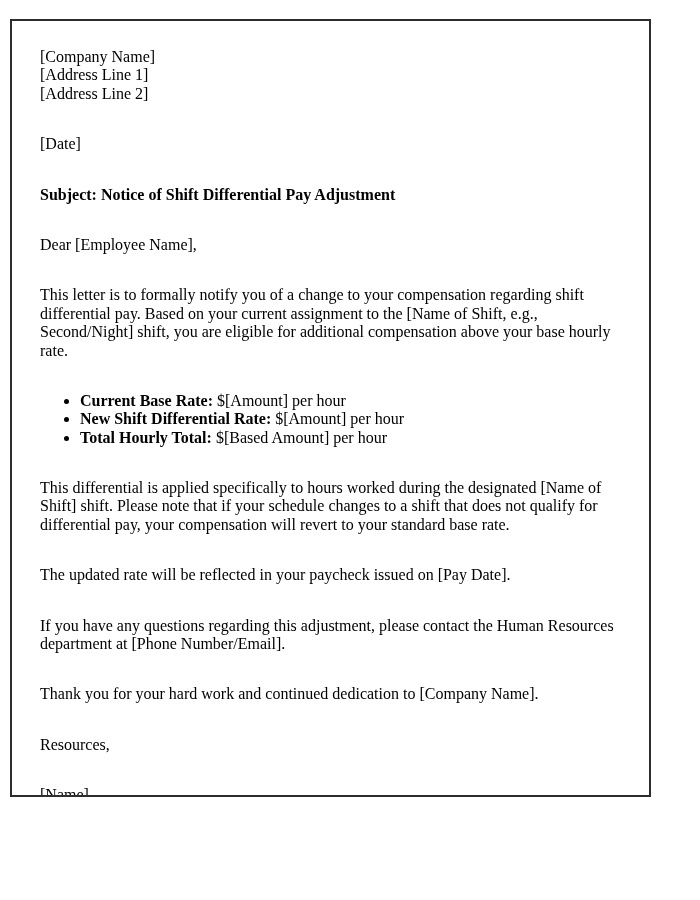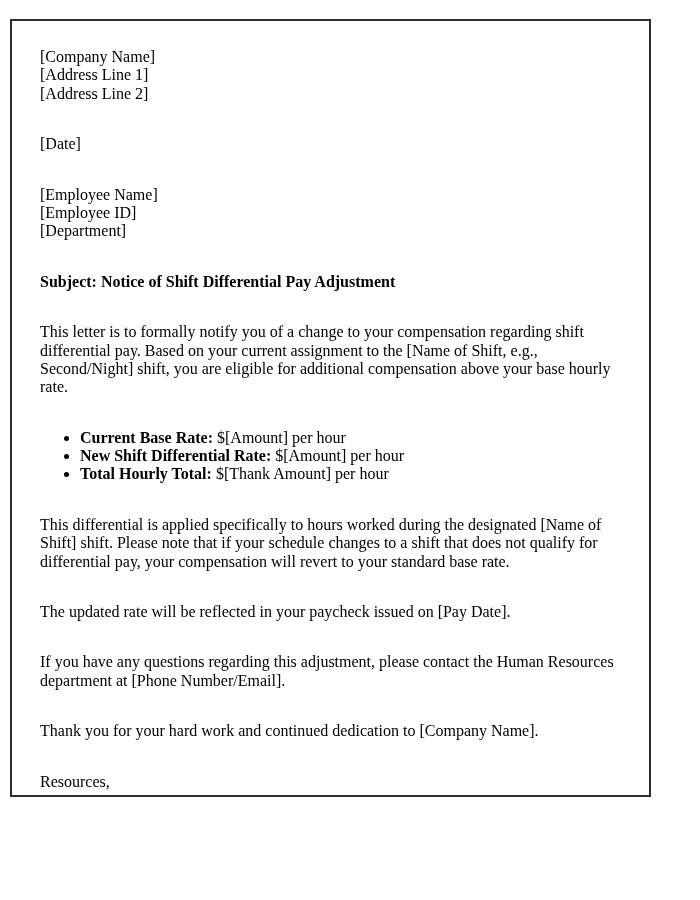--- a/index.html
+++ b/index.html
@@ -61,36 +61,32 @@
 <div class="letter-frame">
 
   <div class="block">
     <div>[Company Name]</div>
     <div>[Address Line 1]</div>
     <div>[Address Line 2]</div>
   </div>
 
   <p class="block">[Date]</p>
 
-  <div class="block">
-    <div>[Employee Name]</div>
-    <div>[Employee ID]</div>
-    <div>[Department]</div>
-  </div>
 
   <p class="block subject">Subject: Notice of Shift Differential Pay Adjustment</p>
 
+  <p class="block">Dear [Employee Name],</p>
 
   <p class="block">This letter is to formally notify you of a change to your compensation regarding shift differential pay. Based on your current assignment to the [Name of Shift, e.g., Second/Night] shift, you are eligible for additional compensation above your base hourly rate.</p>
 
 
   <ul class="rates">
     <li><strong>Current Base Rate:</strong> <span>$[Amount] per hour</span></li>
     <li><strong>New Shift Differential Rate:</strong> <span>$[Amount] per hour</span></li>
-    <li><strong>Total Hourly Total:</strong> <span>$[Thank Amount] per hour</span></li>
+    <li><strong>Total Hourly Total:</strong> <span>$[Based Amount] per hour</span></li>
   </ul>
 
   <p class="block">This differential is applied specifically to hours worked during the designated [Name of Shift] shift. Please note that if your schedule changes to a shift that does not qualify for differential pay, your compensation will revert to your standard base rate.</p>
 
   <p class="block">The updated rate will be reflected in your paycheck issued on [Pay Date].</p>
 
   <p class="block">If you have any questions regarding this adjustment, please contact the Human Resources department at [Phone Number/Email].</p>
 
   <p class="block">Thank you for your hard work and continued dedication to [Company Name].</p>
 

